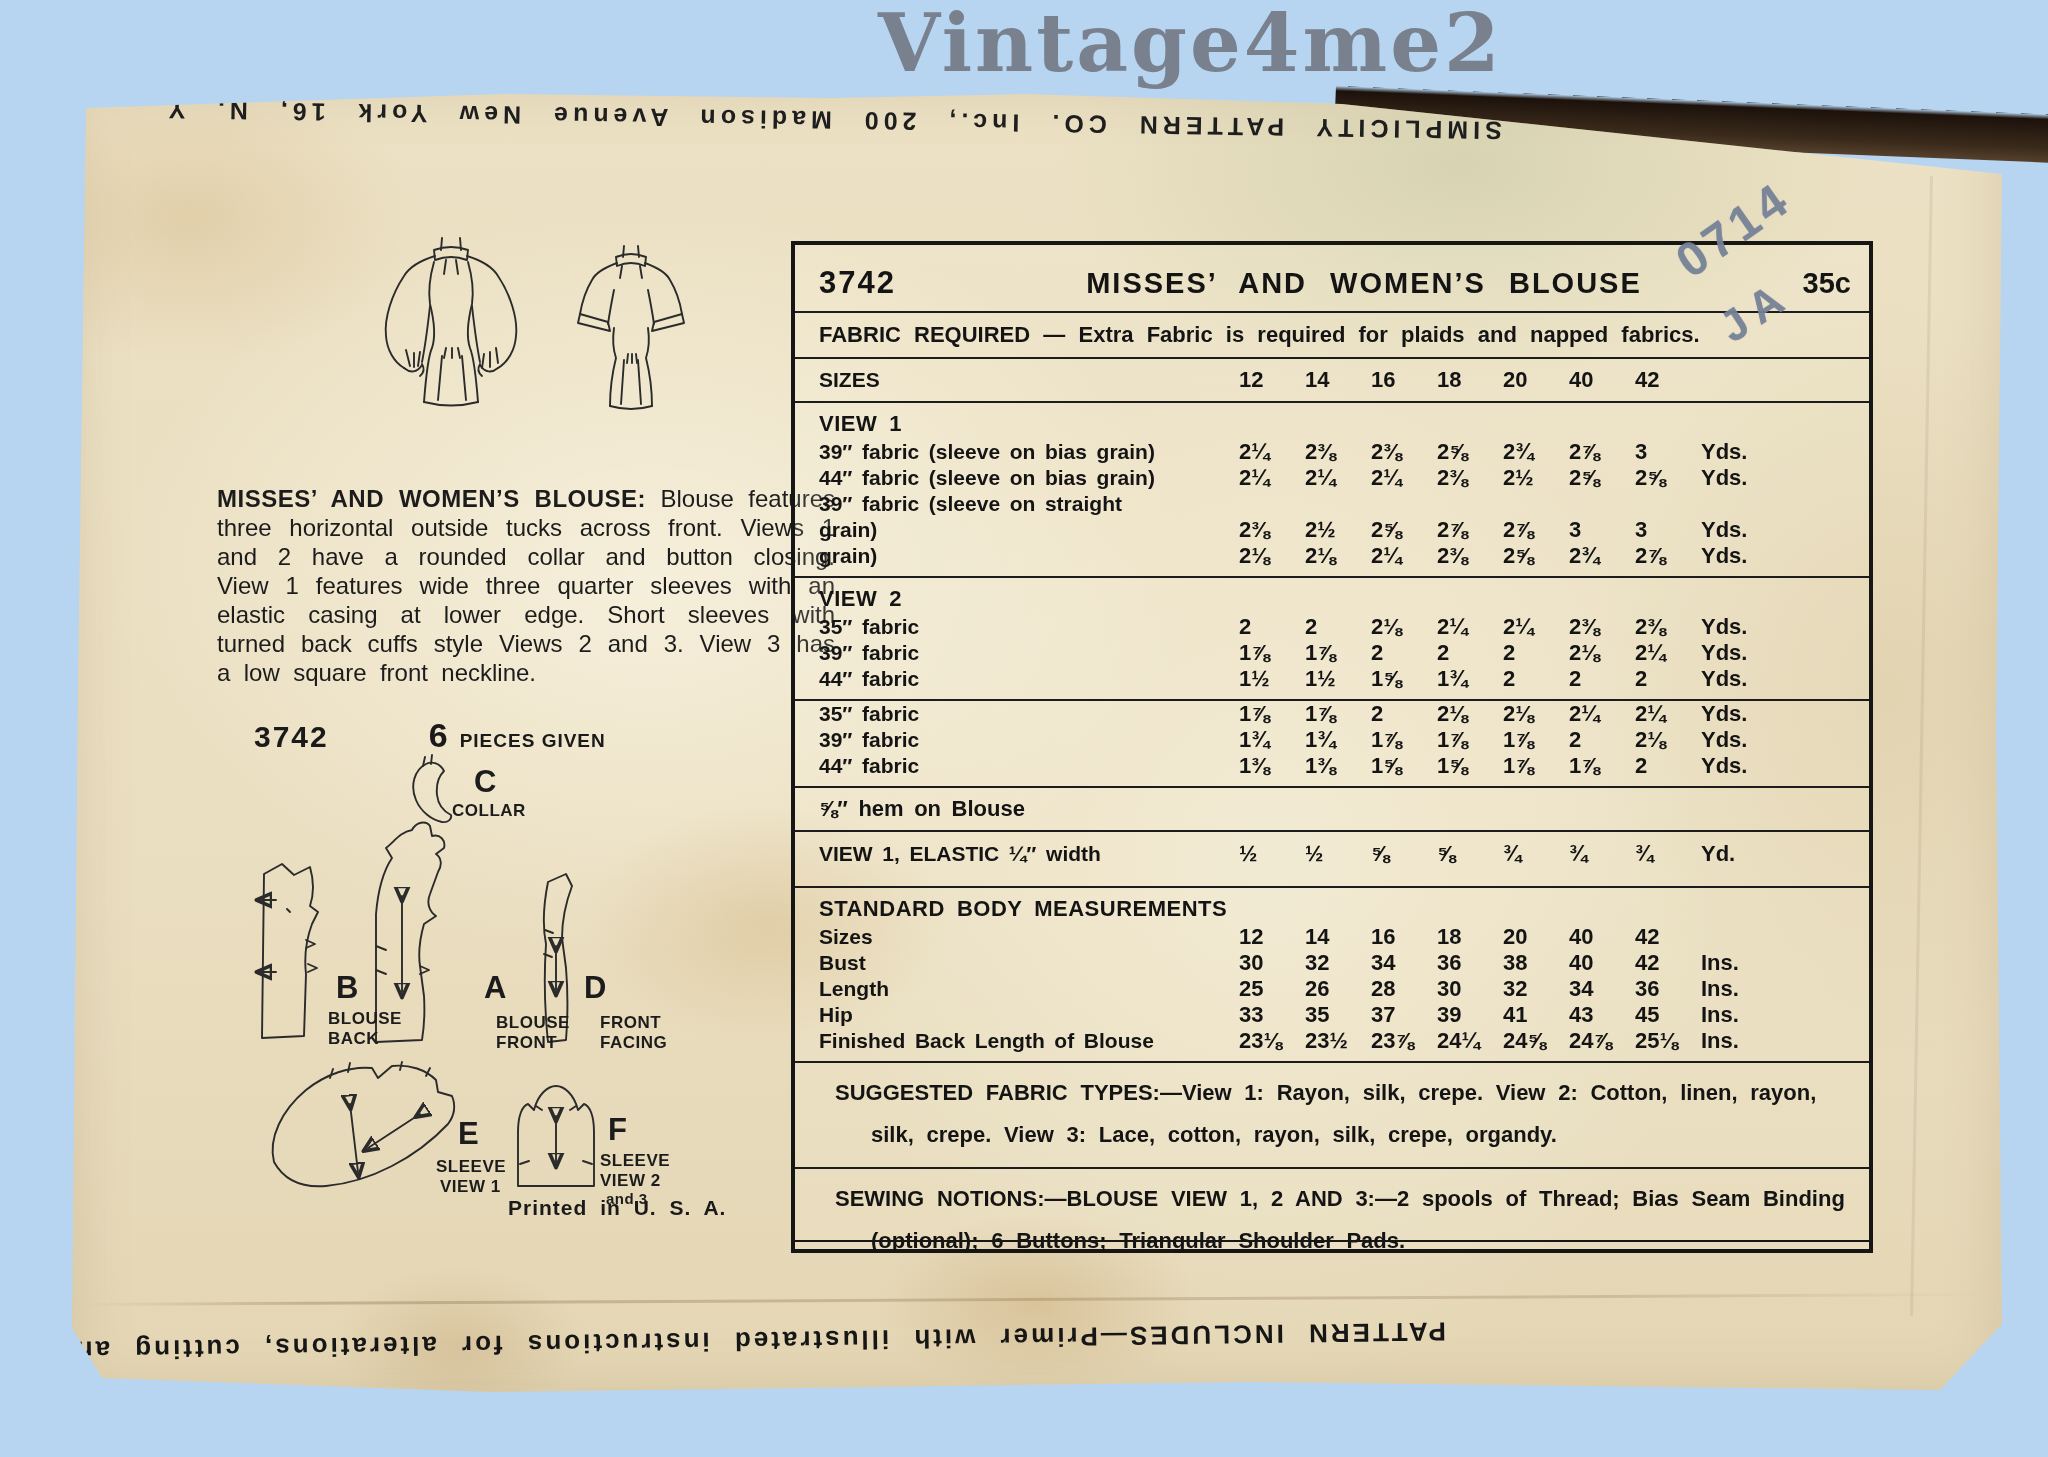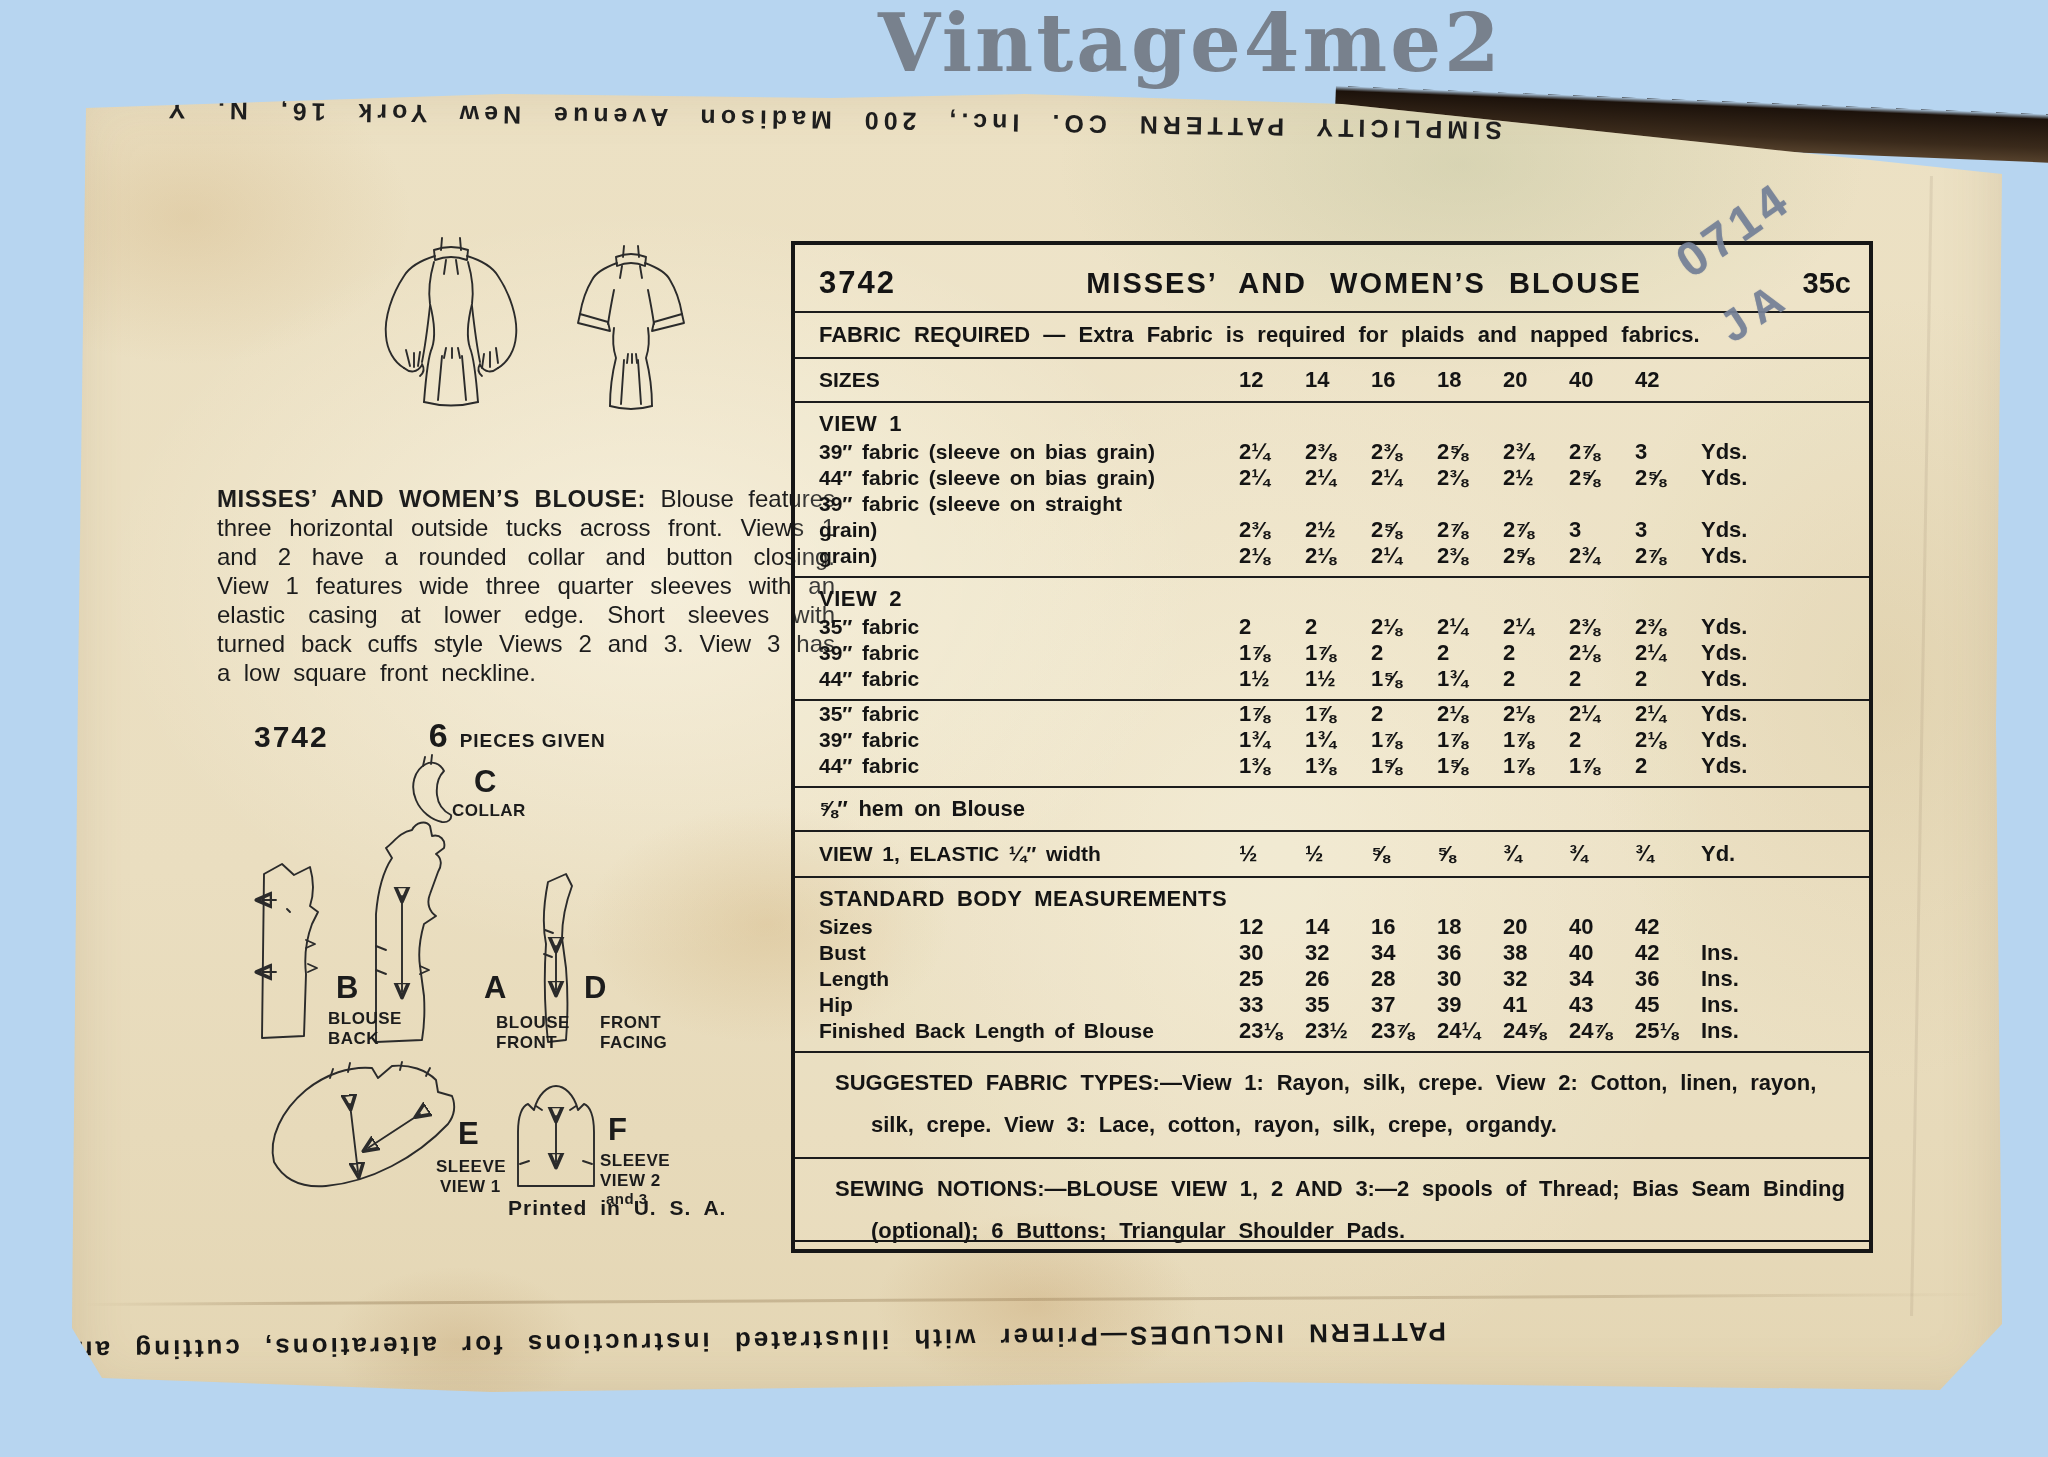--- a/index.html
+++ b/index.html
@@ -116,21 +116,21 @@
   .vrow{display:flex;align-items:baseline;padding:0 10px 0 24px;line-height:26px;
         font-size:22px;font-weight:700;}
   .vrow.sizes{padding-top:8px;padding-bottom:8px;}
   .vlabel{flex:0 0 418px;font-size:21px;white-space:nowrap;word-spacing:.18em;}
   .vlabel.full{flex:1;}
   .vcell{flex:0 0 64px;padding-left:2px;}
   .vunit{flex:1;padding-left:2px;}
   .sec-head{font-weight:700;font-size:22px;padding:8px 24px 2px;line-height:26px;letter-spacing:.5px;word-spacing:.25em;}
   .sec-pad{height:7px;}
   .hem{padding:8px 24px;font-weight:700;font-size:22px;line-height:26px;word-spacing:.2em;}
-  .erow{padding-top:9px;padding-bottom:9px;}
+  .erow{padding-top:9px;padding-bottom:19px;}
   .t-para{font-size:22px;font-weight:700;padding:9px 0 11px 60px;text-indent:-36px;
           line-height:42px;word-spacing:.3em;margin-left:16px;}
 </style>
 </head>
 <body>
 
 <div class="canvas">
 
   <div class="dark-edge"></div>
 

